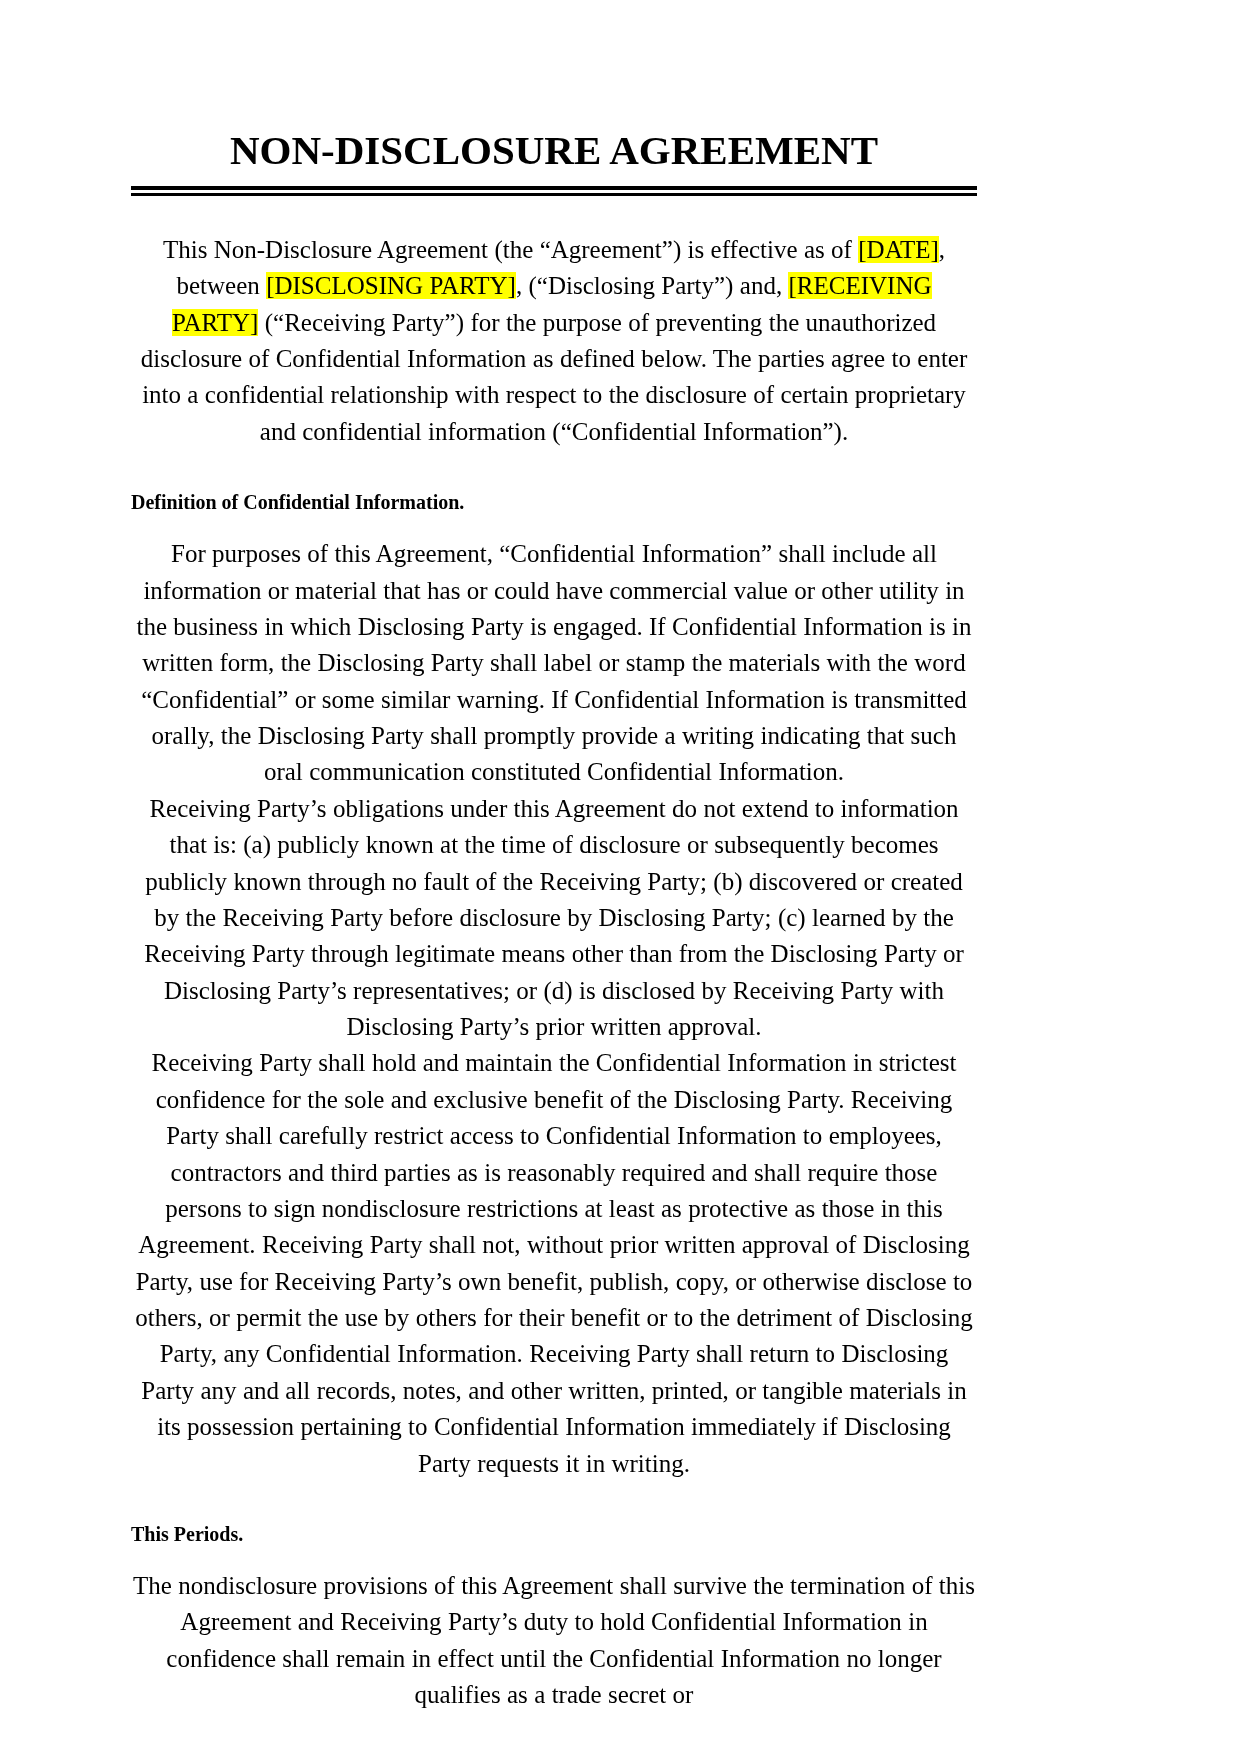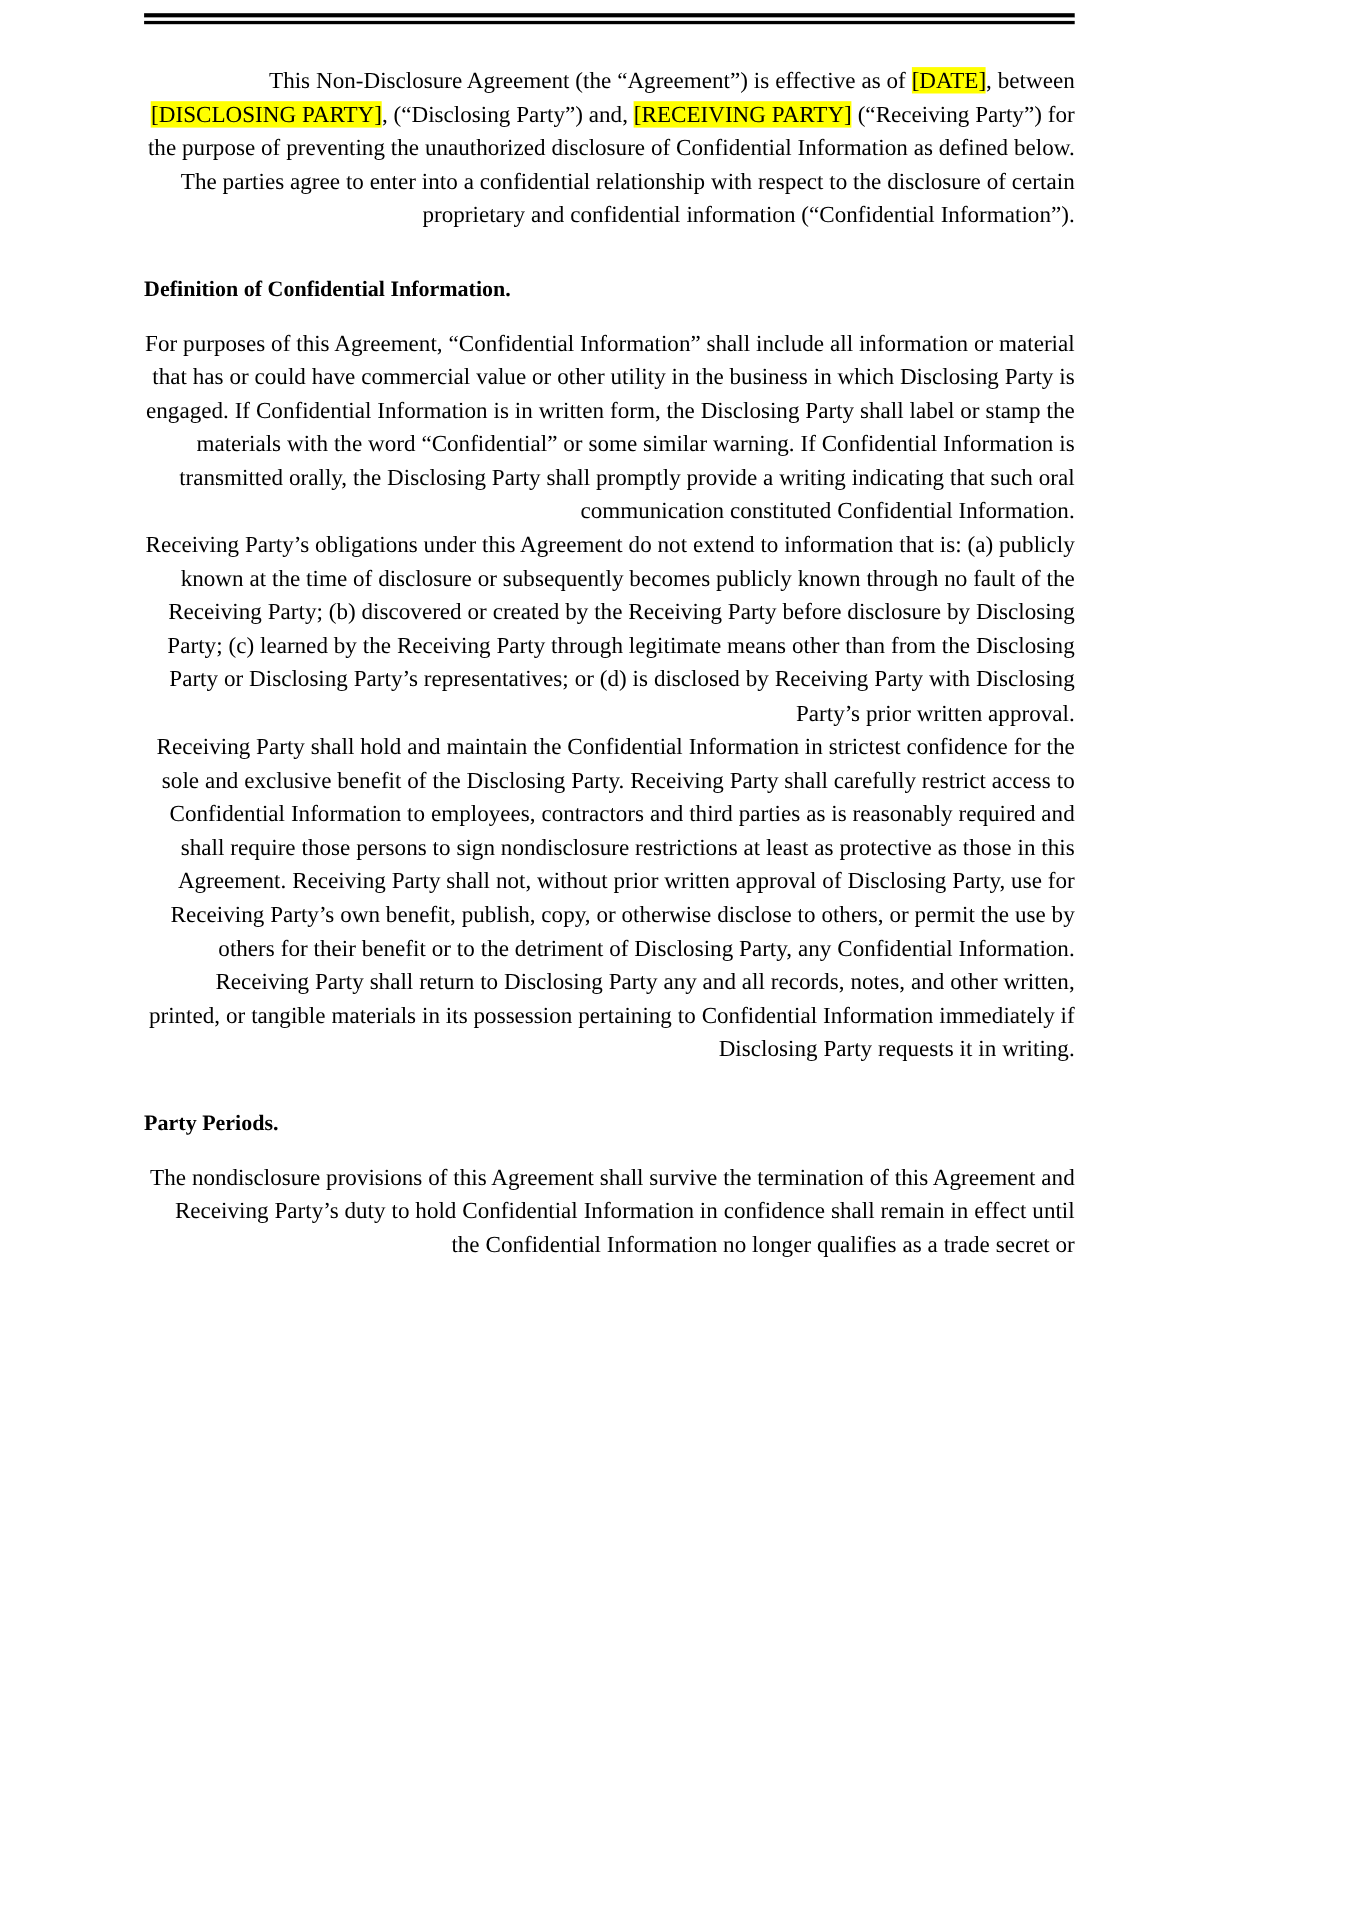--- a/index.html
+++ b/index.html
@@ -46,24 +46,24 @@
   }
   .title-rule .bar-gap {
     height: 3px;
     background: #ffffff;
   }
   .title-rule .bar-thin {
     height: 3px;
     background: #000000;
   }
   p.body-text {
-    font-size: 21px;
+    font-size: 25px;
     line-height: 1.455;
     margin: 0;
-    text-align: right;
+    text-align: center;
     word-spacing: 0.1px;
   }
   .intro-block {
     margin-top: 36px;
   }
   h2.section-heading {
     font-size: 20px;
     font-weight: bold;
     line-height: 1.2;
     margin: 0;
@@ -74,35 +74,36 @@
   .hl {
     background-color: #ffff00;
   }
 </style>
 </head>
 <body>
 
 <div class="page">
   <div class="content">
 
+    <h1 class="doc-title">NON-DISCLOSURE AGREEMENT</h1>
 
     <div class="title-rule">
       <div class="bar-thick"></div>
       <div class="bar-gap"></div>
       <div class="bar-thin"></div>
     </div>
 
     <div class="intro-block">
       <p class="body-text"><span>This Non-Disclosure Agreement (the “Agreement”) is effective as of </span><span class="hl">[DATE]</span><span>, between </span><span class="hl">[DISCLOSING PARTY]</span><span>, (“Disclosing Party”) and, </span><span class="hl">[RECEIVING PARTY]</span><span> (“Receiving Party”) for the purpose of preventing the unauthorized disclosure of Confidential Information as defined below. The parties agree to enter into a confidential relationship with respect to the disclosure of certain proprietary and confidential information (“Confidential Information”).</span></p>
     </div>
 
     <h2 class="section-heading">Definition of Confidential Information.</h2>
     <p class="body-text">For purposes of this Agreement, “Confidential Information” shall include all information or material that has or could have commercial value or other utility in the business in which Disclosing Party is engaged. If Confidential Information is in written form, the Disclosing Party shall label or stamp the materials with the word “Confidential” or some similar warning. If Confidential Information is transmitted orally, the Disclosing Party shall promptly provide a writing indicating that such oral communication constituted Confidential Information.</p>
 
     <p class="body-text">Receiving Party’s obligations under this Agreement do not extend to information that is: (a) publicly known at the time of disclosure or subsequently becomes publicly known through no fault of the Receiving Party; (b) discovered or created by the Receiving Party before disclosure by Disclosing Party; (c) learned by the Receiving Party through legitimate means other than from the Disclosing Party or Disclosing Party’s representatives; or (d) is disclosed by Receiving Party with Disclosing Party’s prior written approval.</p>
 
     <p class="body-text">Receiving Party shall hold and maintain the Confidential Information in strictest confidence for the sole and exclusive benefit of the Disclosing Party. Receiving Party shall carefully restrict access to Confidential Information to employees, contractors and third parties as is reasonably required and shall require those persons to sign nondisclosure restrictions at least as protective as those in this Agreement. Receiving Party shall not, without prior written approval of Disclosing Party, use for Receiving Party’s own benefit, publish, copy, or otherwise disclose to others, or permit the use by others for their benefit or to the detriment of Disclosing Party, any Confidential Information. Receiving Party shall return to Disclosing Party any and all records, notes, and other written, printed, or tangible materials in its possession pertaining to Confidential Information immediately if Disclosing Party requests it in writing.</p>
 
-    <h2 class="section-heading">Party Periods.</h2>
+    <h2 class="section-heading">This Periods.</h2>
     <p class="body-text">The nondisclosure provisions of this Agreement shall survive the termination of this Agreement and Receiving Party’s duty to hold Confidential Information in confidence shall remain in effect until the Confidential Information no longer qualifies as a trade secret or</p>
 
   </div>
 </div>
 
 </body></html>

